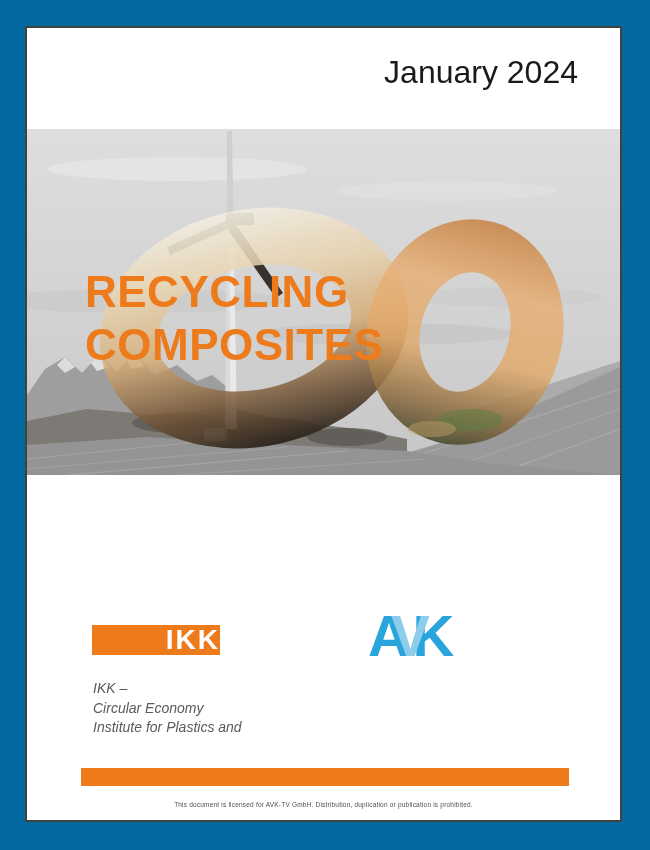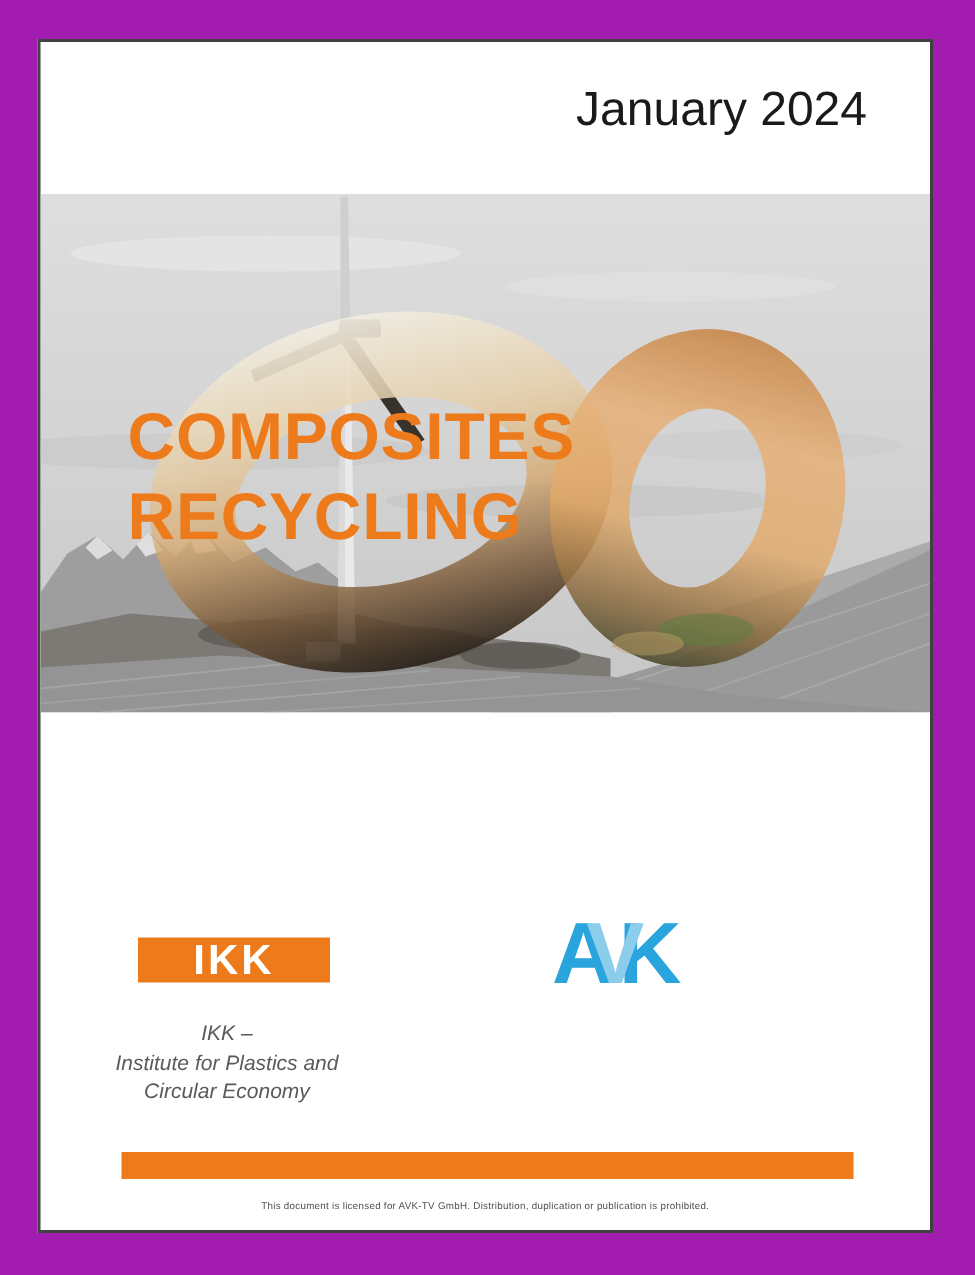--- a/index.html
+++ b/index.html
@@ -1,36 +1,36 @@
 <!DOCTYPE html>
 <html style="--accent-orange: #ED7B1B; --avk-blue: #2AA4DC; --avk-blue-light: #8BCDEB; --caption-gray: #5A5A5A; --page-border: #414141;"><head>
 <meta charset="utf-8">
 <style>
   html,body{margin:0;padding:0;background:#ffffff;}
-  .canvas{position:relative;width:650px;height:850px;background:#a21caf;overflow:hidden;
+  .canvas{position:relative;width:650px;height:850px;background:#0369a1;overflow:hidden;
           font-family:"Liberation Sans", sans-serif;}
   .page{position:absolute;left:25px;top:26px;width:597px;height:796px;background:#ffffff;
         border:2px solid #414141;box-sizing:border-box;}
   .date{position:absolute;top:26px;right:42px;font-size:32px;line-height:36px;color:#1a1a1a;
         font-weight:400;letter-spacing:0px;}
   .hero{position:absolute;left:0;top:101px;width:100%;height:346px;overflow:hidden;}
   .hero svg{position:absolute;left:0;top:0;display:block;}
   .hero-title{position:absolute;left:58px;top:136px;font-weight:700;font-size:44px;line-height:53px;
         color:var(--accent-orange,#ED7B1B);letter-spacing:0.5px;z-index:3;}
   .ikk-bar{position:absolute;left:65px;top:597px;width:128px;height:30px;
-        background:var(--accent-orange,#ED7B1B);display:flex;align-items:center;justify-content:center;}
+        background:var(--accent-orange,#ED7B1B);display:flex;align-items:center;justify-content:flex-end;}
   .ikk-bar span{color:#ffffff;font-weight:700;font-size:28px;letter-spacing:2px;line-height:30px;}
   .avk-logo{position:absolute;left:341px;top:580px;height:56px;display:flex;align-items:flex-start;}
   .avk-logo span{font-weight:700;font-size:58px;line-height:56px;letter-spacing:-2px;}
   .avk-a{color:var(--avk-blue,#2AA4DC);position:relative;z-index:1;}
   .avk-v{color:var(--avk-blue-light,#8BCDEB);position:relative;z-index:2;margin-left:-17px;}
   .avk-k{color:var(--avk-blue,#2AA4DC);position:relative;z-index:1;margin-left:-15px;}
   .caption{position:absolute;top:651px;font-style:italic;font-size:14px;line-height:19.5px;
         color:var(--caption-gray,#5A5A5A);}
-  .caption.left{left:50px;text-align:center;}
+  .caption.left{left:66px;}
   .caption.right{left:338px;}
   .orange-bar{position:absolute;left:54px;top:740px;width:488px;height:18px;
         background:var(--accent-orange,#ED7B1B);}
   .footer{position:absolute;left:0;top:773px;width:100%;text-align:center;font-size:6.5px;
         color:#4f4f4f;letter-spacing:0.2px;}
 </style>
 </head>
 <body>
 
 <div class="canvas">
@@ -117,39 +117,39 @@
 
         <g>
           <ellipse cx="227" cy="199" rx="127" ry="90" fill="none" stroke="url(#leftRing)" stroke-width="57" transform="rotate(-12 227 199)"></ellipse>
           <ellipse cx="438" cy="203" rx="71" ry="87" fill="none" stroke="url(#rightRing)" stroke-width="53" transform="rotate(14 438 203)"></ellipse>
           <ellipse cx="444" cy="291" rx="32" ry="11" fill="#5F7E42" opacity="0.55"></ellipse>
           <ellipse cx="405" cy="300" rx="24" ry="8" fill="#C2A468" opacity="0.45"></ellipse>
         </g>
       </svg>
 
       <div class="hero-title">
+        <div>RECYCLING</div>
         <div>COMPOSITES</div>
-        <div>RECYCLING</div>
       </div>
     </div>
 
     <div class="ikk-bar">
       <span>IKK</span>
     </div>
 
     <div class="avk-logo">
       <span class="avk-a">A</span>
       <span class="avk-v">V</span>
       <span class="avk-k">K</span>
     </div>
 
     <div class="caption left">
       <div>IKK –</div>
+      <div>Circular Economy</div>
       <div>Institute for Plastics and</div>
-      <div>Circular Economy</div>
     </div>
 
 
     <div class="orange-bar"></div>
 
     <div class="footer">This document is licensed for AVK-TV GmbH. Distribution, duplication or publication is prohibited.</div>
 
   </div>
 </div>
 

